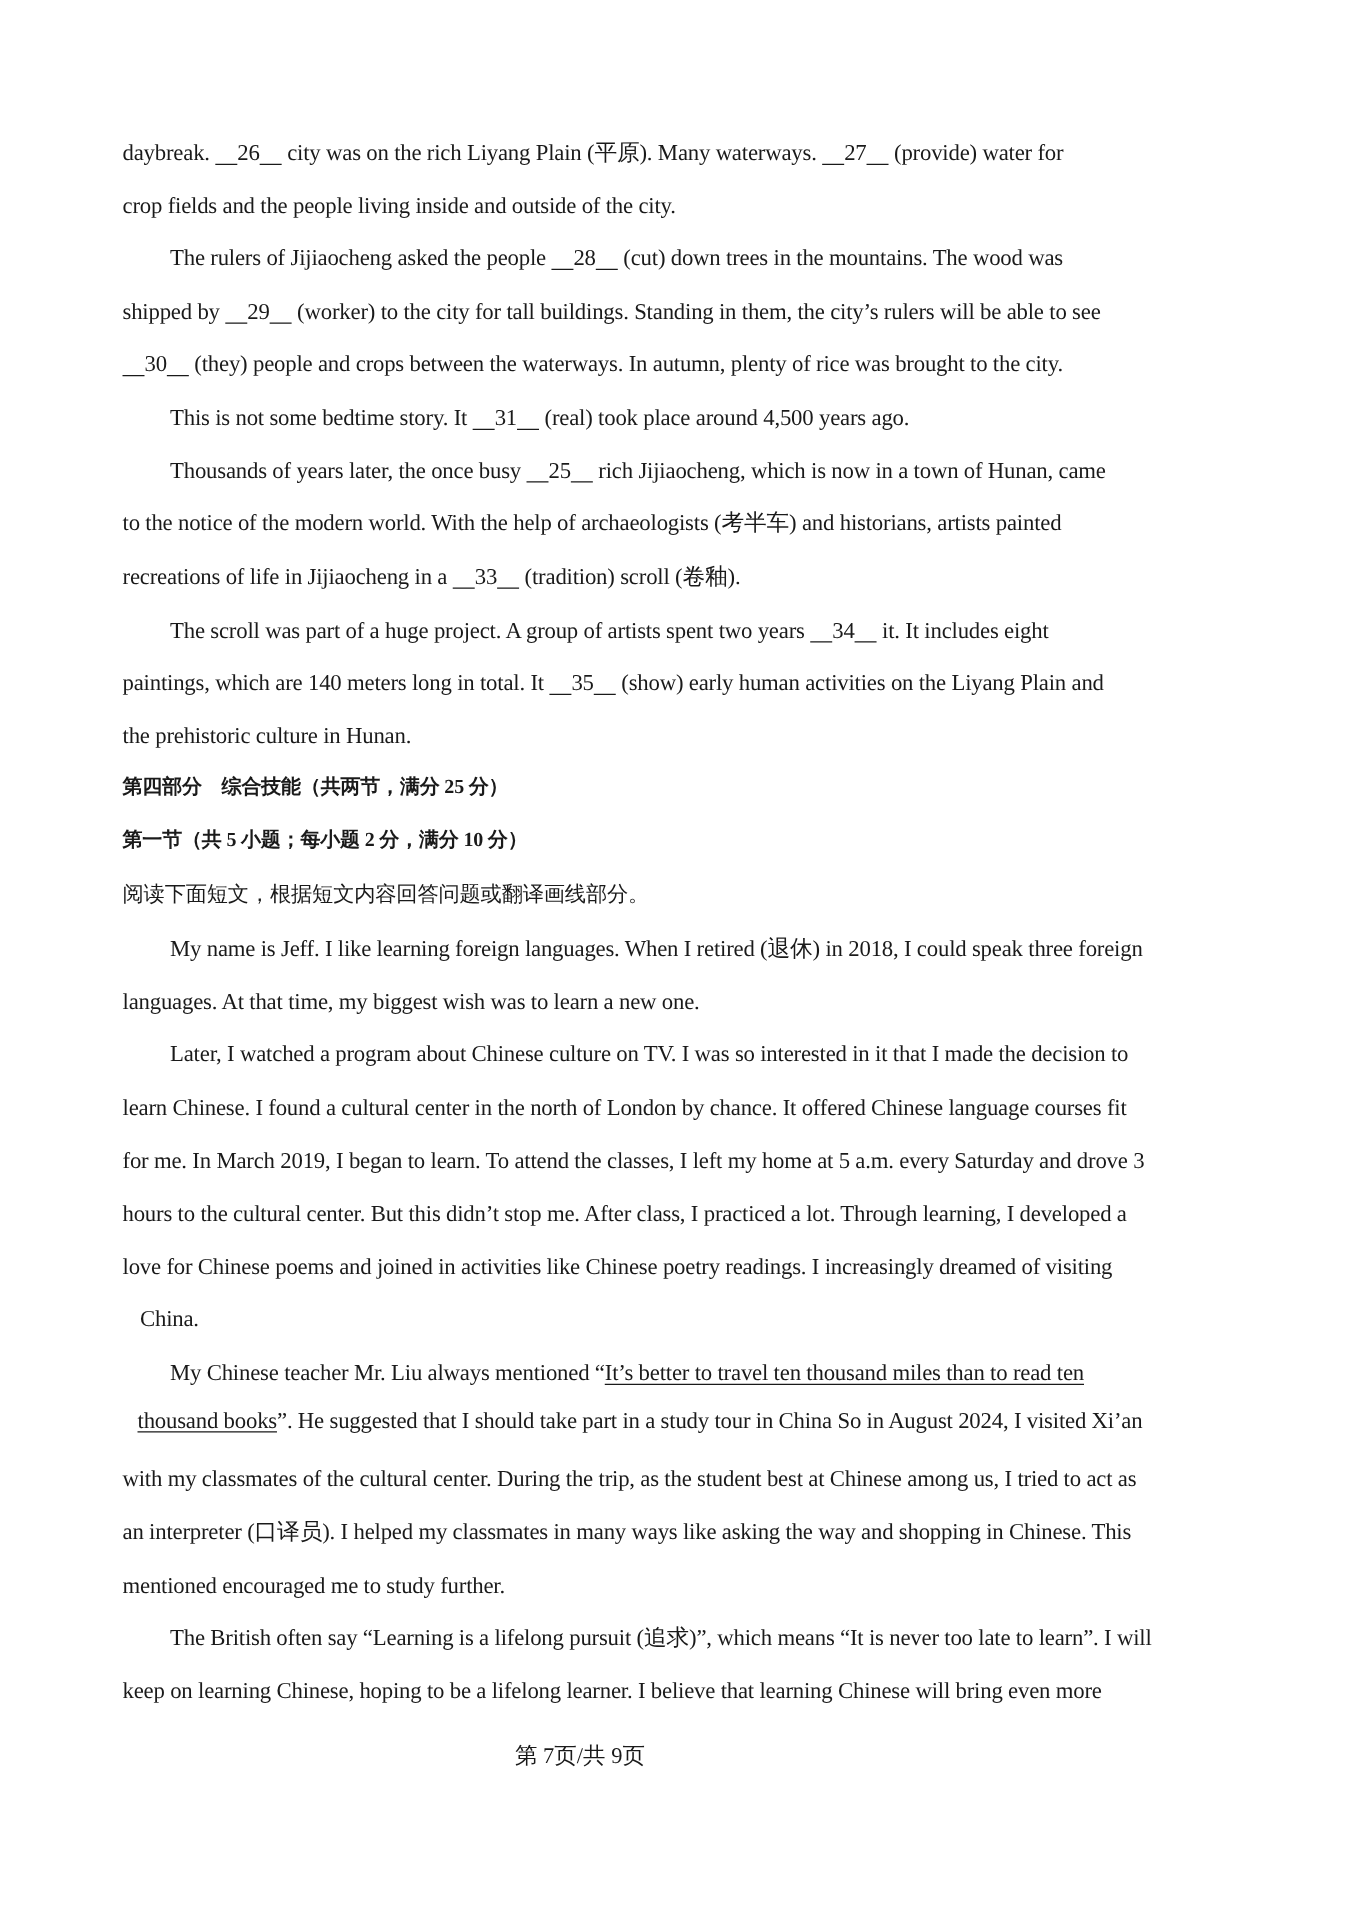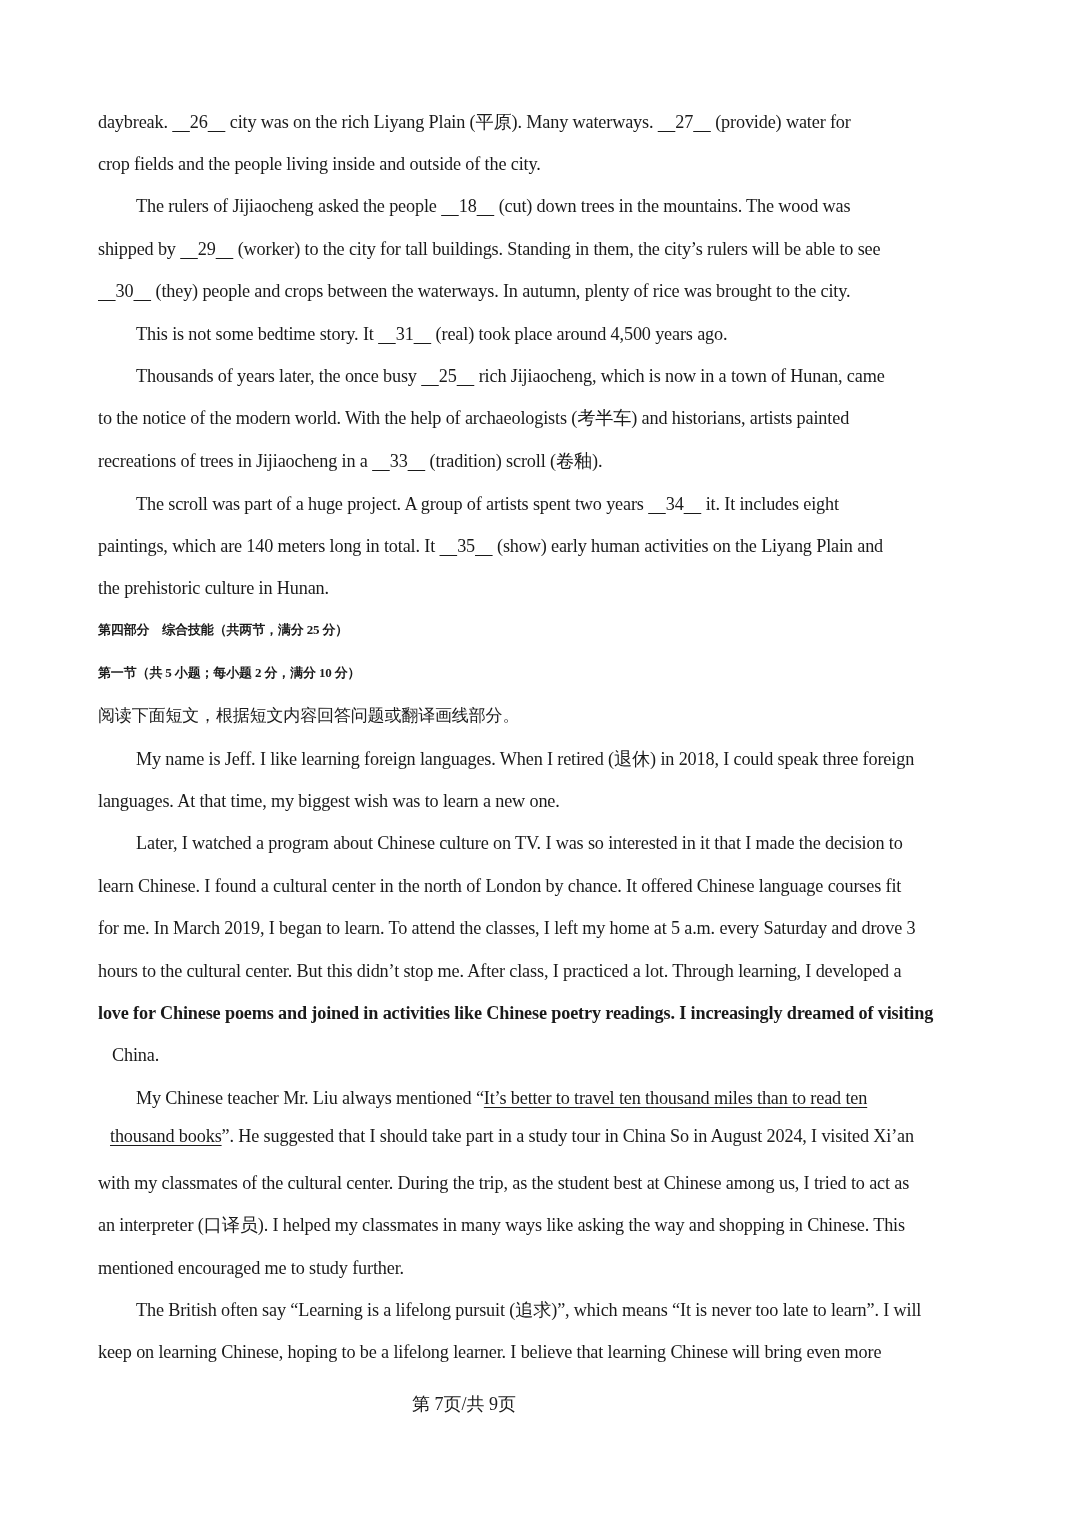--- a/index.html
+++ b/index.html
@@ -4,50 +4,50 @@
 <style>
   html, body { margin: 0; padding: 0; background: #ffffff; }
   body { width: 1080px; height: 1528px; position: relative; overflow: hidden;
          font-family: "Liberation Serif", "DejaVu Serif", serif; color: #1a1a1a; }
   .page { position: absolute; left: 98px; top: 100px; width: 886px; }
   .line { position: absolute; left: 0; white-space: nowrap; font-size: 18.2px; line-height: 24px; letter-spacing: -0.15px; }
   .indent { left: 38px; }
   .blank { display: inline-block; text-decoration: underline; text-underline-offset: 3px; }
   .blank .num { display: inline-block; text-align: center; }
   .u { text-decoration: underline; text-underline-offset: 3px; }
-  .heading { font-weight: bold; font-size: 13px; }
+  .heading { font-weight: bold; font-size: 16px; }
   .instr { font-size: 17px; }
   .footer { position: absolute; top: 1392px; left: 0; width: 928px; text-align: center; font-size: 18px; }
 </style>
 </head>
 <body>
 
 <div class="page" id="page">
     <div class="line" style="top: 10px;"><span>daybreak. </span><span class="blank">&nbsp;&nbsp;&nbsp;&nbsp;<span class="num">26</span>&nbsp;&nbsp;&nbsp;&nbsp;</span><span> city was on the rich Liyang Plain (平原). Many waterways. </span><span class="blank">&nbsp;&nbsp;&nbsp;&nbsp;<span class="num">27</span>&nbsp;&nbsp;&nbsp;&nbsp;</span><span> (provide) water for</span></div>
     <div class="line" style="top: 52px;"><span>crop fields and the people living inside and outside of the city.</span></div>
-    <div class="line indent" style="top: 94px;"><span>The rulers of Jijiaocheng asked the people </span><span class="blank">&nbsp;&nbsp;&nbsp;&nbsp;<span class="num">18</span>&nbsp;&nbsp;&nbsp;&nbsp;</span><span> (cut) down trees in the mountains. The wood was</span></div>
+    <div class="line indent" style="top: 94px;"><span>The rulers of Jijiaocheng asked the people </span><span class="blank">&nbsp;&nbsp;&nbsp;&nbsp;<span class="num">28</span>&nbsp;&nbsp;&nbsp;&nbsp;</span><span> (cut) down trees in the mountains. The wood was</span></div>
     <div class="line" style="top: 137px;"><span>shipped by </span><span class="blank">&nbsp;&nbsp;&nbsp;&nbsp;<span class="num">29</span>&nbsp;&nbsp;&nbsp;&nbsp;</span><span> (worker) to the city for tall buildings. Standing in them, the city’s rulers will be able to see</span></div>
     <div class="line" style="top: 179px;"><span class="blank">&nbsp;&nbsp;&nbsp;&nbsp;<span class="num">30</span>&nbsp;&nbsp;&nbsp;&nbsp;</span><span> (they) people and crops between the waterways. In autumn, plenty of rice was brought to the city.</span></div>
     <div class="line indent" style="top: 222px;"><span>This is not some bedtime story. It </span><span class="blank">&nbsp;&nbsp;&nbsp;&nbsp;<span class="num">31</span>&nbsp;&nbsp;&nbsp;&nbsp;</span><span> (real) took place around 4,500 years ago.</span></div>
     <div class="line indent" style="top: 264px;"><span>Thousands of years later, the once busy </span><span class="blank">&nbsp;&nbsp;&nbsp;&nbsp;<span class="num">25</span>&nbsp;&nbsp;&nbsp;&nbsp;</span><span> rich Jijiaocheng, which is now in a town of Hunan, came</span></div>
     <div class="line" style="top: 306px;"><span>to the notice of the modern world. With the help of archaeologists (考半车) and historians, artists painted</span></div>
-    <div class="line" style="top: 349px;"><span>recreations of trees in Jijiaocheng in a </span><span class="blank">&nbsp;&nbsp;&nbsp;&nbsp;<span class="num">33</span>&nbsp;&nbsp;&nbsp;&nbsp;</span><span> (tradition) scroll (卷釉).</span></div>
+    <div class="line" style="top: 349px;"><span>recreations of life in Jijiaocheng in a </span><span class="blank">&nbsp;&nbsp;&nbsp;&nbsp;<span class="num">33</span>&nbsp;&nbsp;&nbsp;&nbsp;</span><span> (tradition) scroll (卷釉).</span></div>
     <div class="line indent" style="top: 392px;"><span>The scroll was part of a huge project. A group of artists spent two years </span><span class="blank">&nbsp;&nbsp;&nbsp;&nbsp;<span class="num">34</span>&nbsp;&nbsp;&nbsp;&nbsp;</span><span> it. It includes eight</span></div>
     <div class="line" style="top: 434px;"><span>paintings, which are 140 meters long in total. It </span><span class="blank">&nbsp;&nbsp;&nbsp;&nbsp;<span class="num">35</span>&nbsp;&nbsp;&nbsp;&nbsp;</span><span> (show) early human activities on the Liyang Plain and</span></div>
     <div class="line" style="top: 476px;"><span>the prehistoric culture in Hunan.</span></div>
     <div class="line heading" style="top: 518px;"><span>第四部分　综合技能（共两节，满分 25 分）</span></div>
     <div class="line heading" style="top: 561px;"><span>第一节（共 5 小题；每小题 2 分，满分 10 分）</span></div>
     <div class="line instr" style="top: 604px;"><span>阅读下面短文，根据短文内容回答问题或翻译画线部分。</span></div>
     <div class="line indent" style="top: 647px;"><span>My name is Jeff. I like learning foreign languages. When I retired (退休) in 2018, I could speak three foreign</span></div>
     <div class="line" style="top: 689px;"><span>languages. At that time, my biggest wish was to learn a new one.</span></div>
     <div class="line indent" style="top: 731px;"><span>Later, I watched a program about Chinese culture on TV. I was so interested in it that I made the decision to</span></div>
     <div class="line" style="top: 774px;"><span>learn Chinese. I found a cultural center in the north of London by chance. It offered Chinese language courses fit</span></div>
     <div class="line" style="top: 816px;"><span>for me. In March 2019, I began to learn. To attend the classes, I left my home at 5 a.m. every Saturday and drove 3</span></div>
     <div class="line" style="top: 859px;"><span>hours to the cultural center. But this didn’t stop me. After class, I practiced a lot. Through learning, I developed a</span></div>
-    <div class="line" style="top: 901px; font-weight: bold;"><span>love for Chinese poems and joined in activities like Chinese poetry readings. I increasingly dreamed of visiting</span></div>
+    <div class="line" style="top: 901px;"><span>love for Chinese poems and joined in activities like Chinese poetry readings. I increasingly dreamed of visiting</span></div>
     <div class="line" style="top: 943px; margin-left: 14px;"><span>China.</span></div>
     <div class="line indent" style="top: 986px;"><span>My Chinese teacher Mr. Liu always mentioned “</span><span class="u">It’s better to travel ten thousand miles than to read ten </span></div>
     <div class="line" style="top: 1024px; margin-left: 12px;"><span class="u">thousand books</span><span>”. He suggested that I should take part in a study tour in China So in August 2024, I visited Xi’an</span></div>
     <div class="line" style="top: 1071px;"><span>with my classmates of the cultural center. During the trip, as the student best at Chinese among us, I tried to act as</span></div>
     <div class="line" style="top: 1113px;"><span>an interpreter (口译员). I helped my classmates in many ways like asking the way and shopping in Chinese. This</span></div>
     <div class="line" style="top: 1156px;"><span>mentioned encouraged me to study further.</span></div>
     <div class="line indent" style="top: 1198px;"><span>The British often say “Learning is a lifelong pursuit (追求)”, which means “It is never too late to learn”. I will</span></div>
     <div class="line" style="top: 1240px;"><span>keep on learning Chinese, hoping to be a lifelong learner. I believe that learning Chinese will bring even more</span></div>
   </div>
 <div class="footer">第 7页/共 9页</div>

